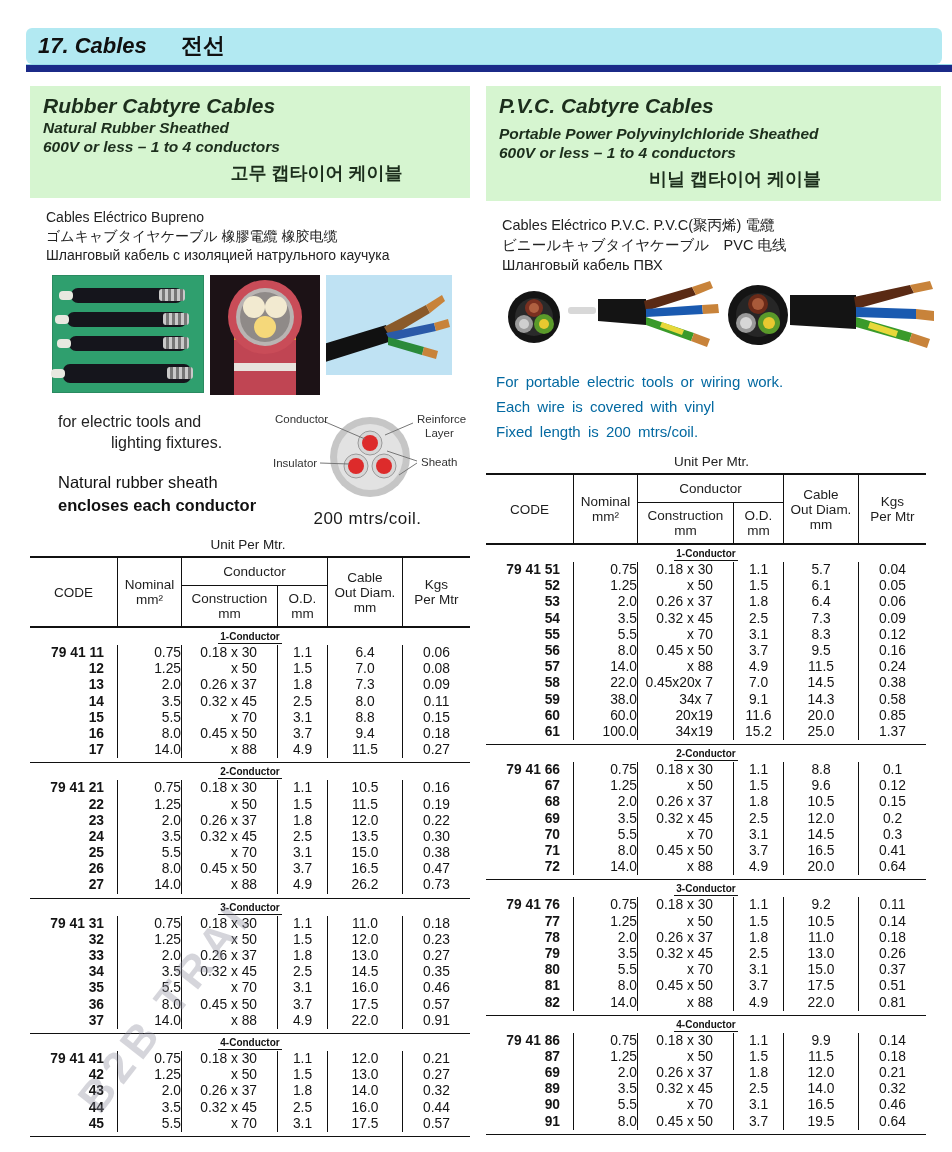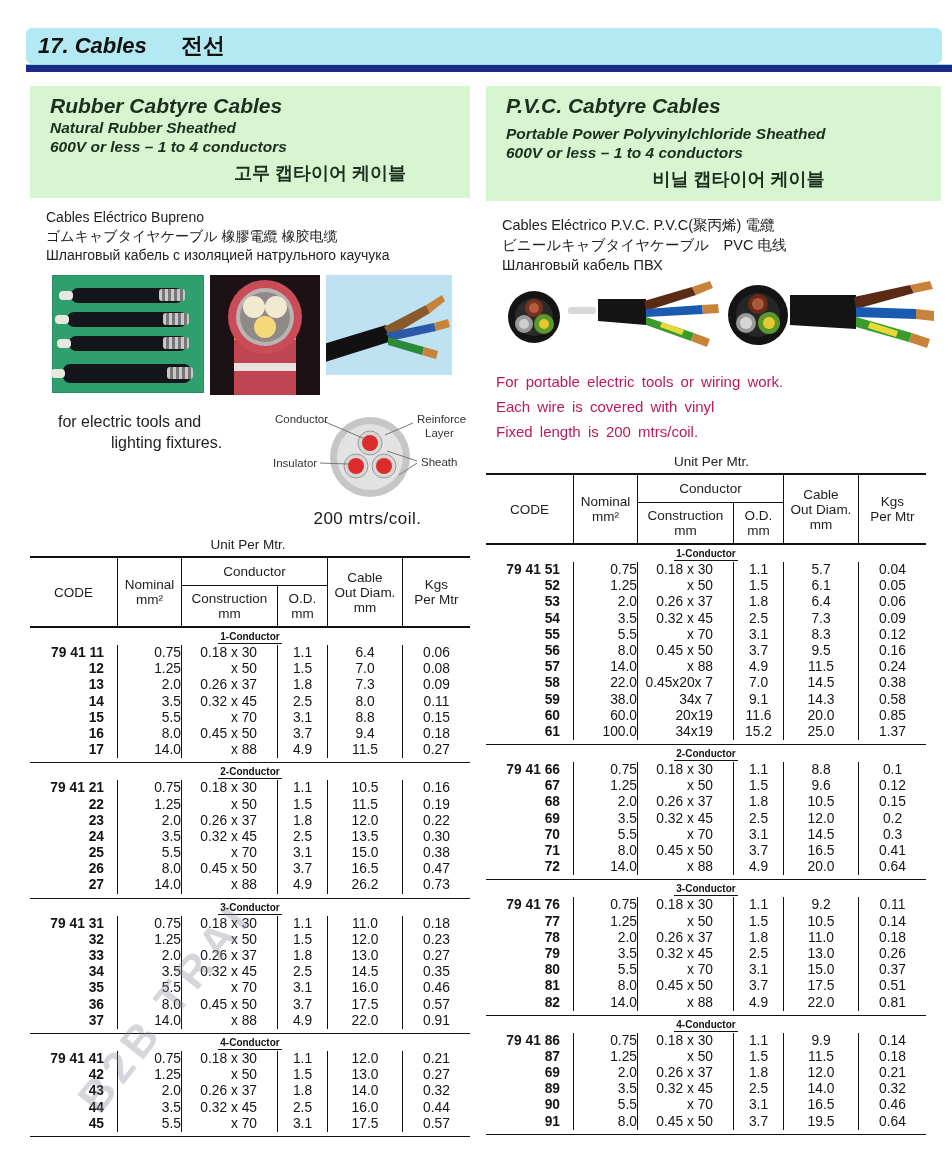--- a/index.html
+++ b/index.html
@@ -23,21 +23,21 @@
     position:absolute;left:26px;top:64px;right:0;height:7px;
     background:#1b2a88;border-top:1px solid #9adbe8;
   }
 
   
   .columns{position:absolute;left:30px;top:86px;display:flex;gap:16px;}
   .col{width:440px;display:flex;flex-direction:column;}
   .col.right{width:455px;}
 
   .green-box{
-    background:#d6f5d0;padding:7px 10px 9px 20px;box-sizing:border-box;
+    background:#d6f5d0;padding:7px 10px 9px 13px;box-sizing:border-box;
     color:#1c2e1c;min-height:112px;
   }
   .gb-title{font-size:21px;font-weight:bold;font-style:italic;line-height:25px;}
   .gb-sub{font-size:15.5px;font-weight:bold;font-style:italic;line-height:19px;}
   .gb-kr{font-size:18px;font-weight:bold;line-height:26px;margin-top:4px;}
   .gb-kr.left-kr{text-align:center;padding-left:130px;}
   .gb-kr.right-kr{text-align:center;padding-left:40px;}
 
   .langs{margin:10px 0 4px 16px;font-size:14px;line-height:19px;color:#222;}
   .col.right .langs{margin-top:14px;font-size:14.5px;line-height:20px;}
@@ -62,21 +62,21 @@
   .nl2{margin-top:18px;font-size:16.5px;line-height:23px;color:#111;}
   .nl2 .b{font-weight:bold;}
   .diagram-wrap{width:205px;text-align:center;}
   .diagram-caption{font-size:17px;color:#1a1a1a;margin-top:2px;letter-spacing:.5px;}
   .dlabel{font-size:11.5px;fill:#333;}
 
   .unit-line{text-align:center;font-size:13.5px;color:#222;margin:8px 4px 2px 0;}
   .col.right .unit-line{margin-top:10px;}
 
   
-  .pvc-notes{margin:8px 0 0 10px;font-size:15px;line-height:25px;color:#be185d;word-spacing:3px;}
+  .pvc-notes{margin:8px 0 0 10px;font-size:15px;line-height:25px;color:#0369a1;word-spacing:3px;}
 
   
   .ctable{width:440px;margin-top:2px;position:relative;}
   .thead{
     display:grid;grid-template-columns:87px 64px 96px 50px 75px 68px;
     grid-template-rows:27px 41px;
     border-top:2px solid #111;border-bottom:2px solid #111;
   }
   .th{display:flex;align-items:center;justify-content:center;text-align:center;
       font-size:13.5px;line-height:15px;color:#1d1d1d;}
@@ -183,20 +183,24 @@
             <path d="M98,72 L112,76 L110,84 L96,80 Z" fill="#c8833a"></path>
           </svg>
         </div>
       </div>
 
       <div class="note-row">
         <div class="note-left">
           <div class="nl1">
             <span>for electric tools and</span>
             <span class="ind">lighting fixtures.</span>
+          </div>
+          <div class="nl2">
+            <div>Natural rubber sheath</div>
+            <div class="b">encloses each conductor</div>
           </div>
         </div>
         <div class="diagram-wrap">
           <svg width="205" height="92" viewBox="0 0 205 92">
             <circle cx="105" cy="46" r="40" fill="#c6c6c6"></circle>
             <circle cx="105" cy="46" r="33" fill="#e2e2e2"></circle>
             <g>
               <circle cx="105" cy="32" r="12" fill="#d6d6d6" stroke="#9a9a9a"></circle>
               <circle cx="105" cy="32" r="8" fill="#dd2b2b"></circle>
             </g>

